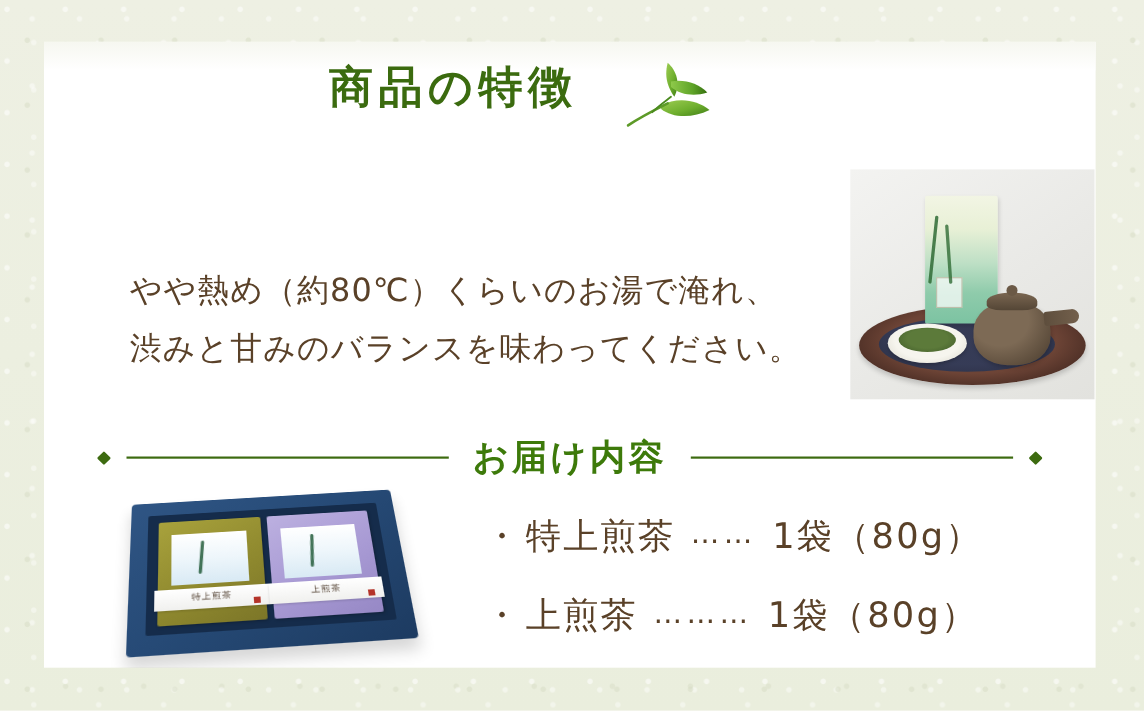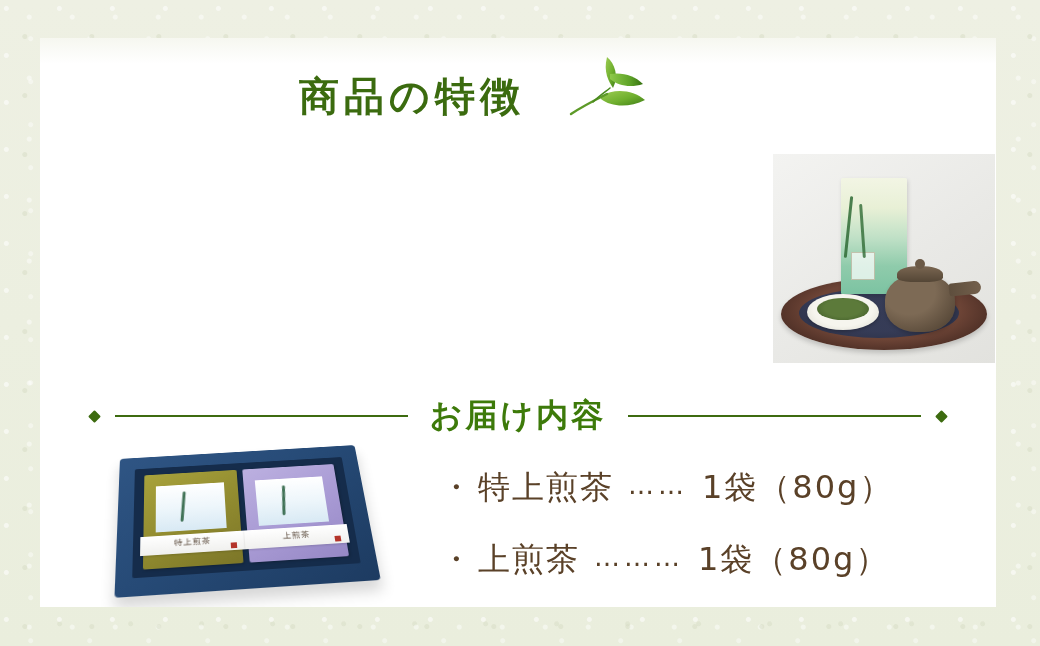--- a/index.html
+++ b/index.html
@@ -48,21 +48,21 @@
     pointer-events: none;
   }
 
   
   .title-row {
     position: absolute;
     left: 0;
     top: 14px;
     width: 868px;
     display: flex;
-    align-items: flex-end;
+    align-items: flex-start;
     justify-content: center;
     gap: 38px;
   }
   .page-title {
     font-family: "DejaVu Serif", serif;
     font-size: 40px;
     font-weight: bold;
     color: #3b6b0f;
     letter-spacing: 5px;
     white-space: nowrap;
@@ -398,20 +398,24 @@
           <path d="M44 5 C52 12 56 24 50 36 C46 30 40 20 44 5 Z" fill="url(#lgA)"></path>
           <path d="M47 22 C60 20 72 24 80 32 C68 36 55 34 47 27 Z" fill="url(#lgB)"></path>
           <path d="M38 44 C52 36 70 38 82 48 C66 56 48 55 38 47 Z" fill="url(#lgA)"></path>
           <path d="M8 62 C20 54 32 48 44 42" stroke="#5d9a28" stroke-width="2.4" fill="none" stroke-linecap="round"></path>
           <path d="M30 50 C36 44 42 40 47 36" stroke="#4a8a1e" stroke-width="1.6" fill="none" stroke-linecap="round"></path>
         </svg>
       </span>
     </div>
 
 
+    <div class="body-text">
+      <div>やや熱め（約80℃）くらいのお湯で淹れ、</div>
+      <div>渋みと甘みのバランスを味わってください。</div>
+    </div>
 
     <div class="photo-teapot">
       <div class="tp-tray"></div>
       <div class="tp-tray-inner"></div>
       <div class="tp-pack">
         <div class="tp-pack-label"></div>
       </div>
       <div class="tp-dish"></div>
       <div class="tp-leaves"></div>
       <div class="tp-pot"></div>

